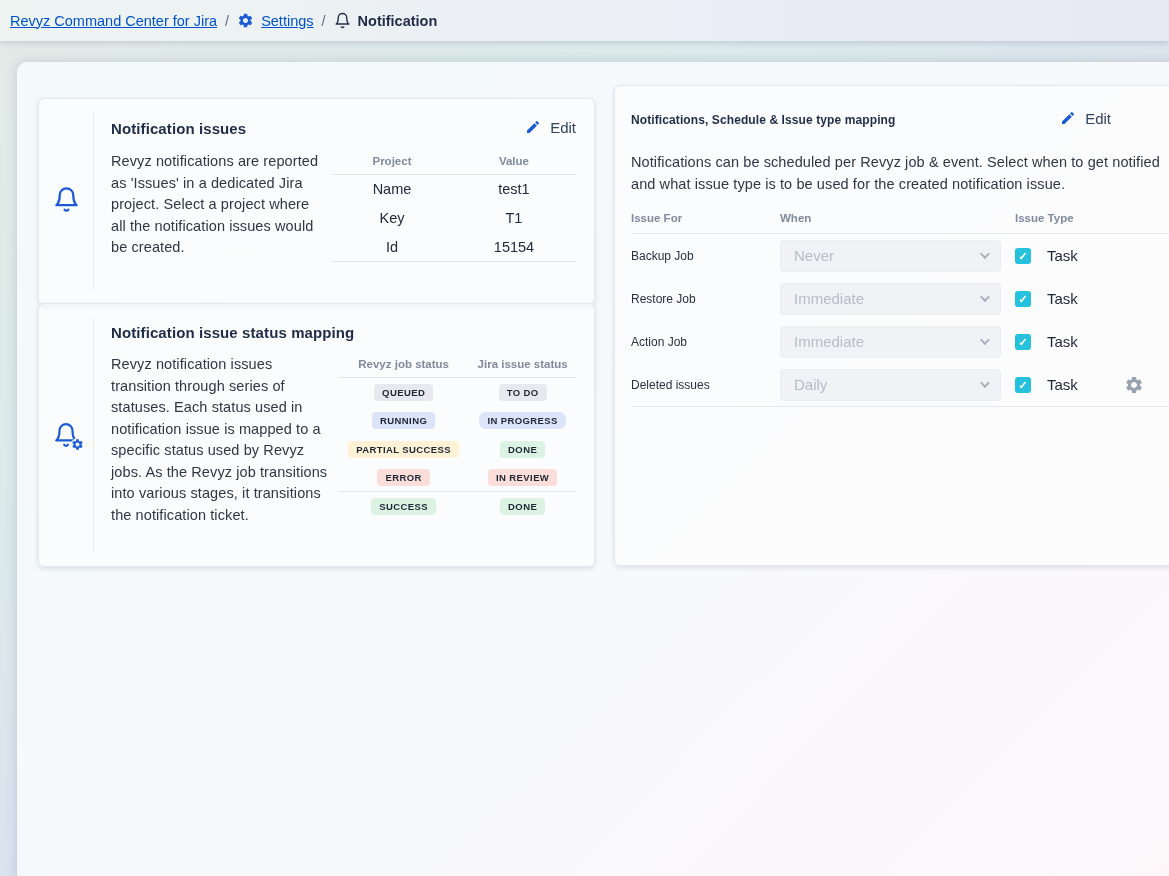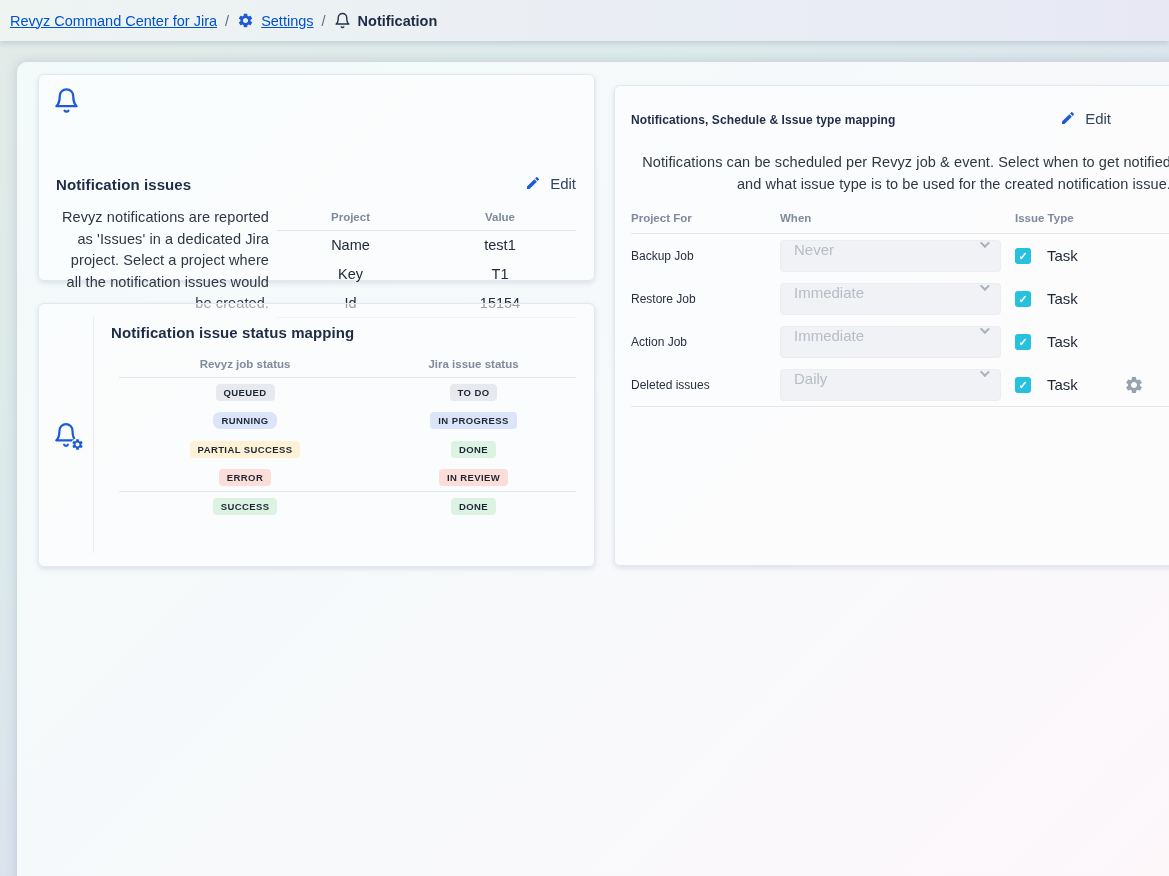--- a/index.html
+++ b/index.html
@@ -34,39 +34,39 @@
   }
 
   
   .card {
     position:absolute;
     background:rgba(255,255,255,.55);
     border:1px solid #e3e7ef;
     border-radius:6px;
     box-shadow:0 2px 5px rgba(140,150,180,.25);
   }
-  #card-issues   { left:21px;  top:12px;  width:557px; height:207px; display:flex;flex-direction:column; }
+  #card-issues   { left:21px;  top:36px;  width:557px; height:207px; display:flex; }
   #card-status   { left:21px;  top:241px; width:557px; height:264px; display:flex; }
   #card-schedule { left:597px; top:23px;  width:622px; height:481px; padding:24px 0 0 16px; }
 
   .icon-col { width:54px; display:flex; align-items:center; justify-content:center; flex:0 0 54px; }
   .v-divider { width:1px; background:#e9ecf1; margin:13px 0; }
   .card-content { flex:1; padding:20px 18px 14px 17px; min-width:0; }
 
   .title-row { display:flex; align-items:center; justify-content:space-between; }
   .card-title { font-size:15px; font-weight:bold; color:#1f2c47; letter-spacing:.1px; }
 
   .edit-btn {
     display:flex; gap:9px; cursor:pointer;
     background:none; border:none; font-family:inherit;
     font-size:15px; color:#32445f;
   }
 
   .body-row { display:flex; margin-top:13px; }
-  .card-desc { font-size:14.5px; line-height:21.5px; color:#2e3744; letter-spacing:.1px;text-align:right; }
+  .card-desc { font-size:14.5px; line-height:21.5px; color:#2e3744; letter-spacing:.1px; }
   #card-issues .card-desc { width:213px; }
   #card-status .card-desc { width:219px; }
 
   
   .mini-table { flex:1; margin-left:8px; border-collapse:collapse; table-layout:fixed; align-self:flex-start; }
   .mini-table th {
     font-size:11.5px; font-weight:bold; color:#7f8a9c; text-align:center;
     padding:4px 0 7px 0; border-bottom:1px solid #e2e5ea;
   }
   .mini-table td { text-align:center; font-size:14.5px; color:#212b3c; height:29px; }
@@ -91,21 +91,21 @@
   }
   .sched-rows { border-bottom:1px solid #e4e7ec; }
   .sched-row { display:flex; align-items:center; height:43px; }
   .col-notify { width:149px; flex:0 0 149px; }
   .col-when   { width:235px; flex:0 0 235px; }
   .col-type   { flex:1; display:flex; align-items:center; }
   .sched-row .col-notify { font-size:12px; color:#28303f; }
 
   .dropdown {
     width:221px; height:32px; background:#f1f2f5; border:1px solid #ecedf1;
-    border-radius:4px; display:flex; align-items:flex-start; justify-content:space-between;
+    border-radius:4px; display:flex; align-items:center; justify-content:space-between;
     padding:0 13px; cursor:default;
   }
   .dropdown .dd-value { font-size:15px; color:#b6bdc9; }
   .chevron {
     width:7px; height:7px; border-right:2px solid #a9b0bc; border-bottom:2px solid #a9b0bc;
     transform:rotate(45deg) translateY(-2px);
   }
 
   .checkbox {
     width:16px; height:16px; border-radius:3px; position:relative; cursor:pointer;
@@ -224,35 +224,36 @@
             <use href="#def-gear"></use>
         </svg>
       </span>
     </div>
     <div class="v-divider"></div>
     <div class="card-content">
       <div class="title-row">
         <h2 class="card-title">Notification issue status mapping</h2>
       </div>
       <div class="body-row">
+        <p class="card-desc">Revyz notification issues transition through series of statuses. Each status used in notification issue is mapped to a specific status used by Revyz jobs. As the Revyz job transitions into various stages, it transitions the notification ticket.</p>
         <table class="mini-table">
           <thead>
             <tr>
               <th>Revyz job status</th>
               <th>Jira issue status</th>
             </tr>
           </thead>
           <tbody>
             <tr class="badge-row">
               <td><span class="badge" style="background-color: rgb(231, 233, 238);">QUEUED</span></td>
               <td><span class="badge" style="background-color: rgb(231, 233, 238);">TO DO</span></td>
             </tr>
             <tr class="badge-row">
-              <td><span class="badge" style="background-color: rgb(220, 228, 250); border-radius: 7px;">RUNNING</span></td>
-              <td><span class="badge" style="background-color: rgb(220, 228, 250);">IN PROGRESS</span></td>
+              <td><span class="badge" style="background-color: rgb(220, 228, 250);">RUNNING</span></td>
+              <td><span class="badge" style="background-color: rgb(220, 228, 250); border-radius: 7px;">IN PROGRESS</span></td>
             </tr>
             <tr class="badge-row">
               <td><span class="badge" style="background-color: rgb(253, 242, 214);">PARTIAL SUCCESS</span></td>
               <td><span class="badge" style="background-color: rgb(220, 243, 227);">DONE</span></td>
             </tr>
             <tr class="badge-row last">
               <td><span class="badge" style="background-color: rgb(251, 222, 217);">ERROR</span></td>
               <td><span class="badge" style="background-color: rgb(251, 222, 217);">IN REVIEW</span></td>
             </tr>
             <tr class="badge-row">
@@ -274,21 +275,21 @@
               <use href="#def-pencil"></use>
             </svg>
         </span>
         <span>Edit</span>
       </button>
     </div>
     <p class="card-desc">Notifications can be scheduled per Revyz job &amp; event. Select when to get notified and what issue type is to be used for the created notification issue.</p>
 
     <div class="sched-table">
       <div class="sched-head">
-        <span class="col-notify">Project For</span>
+        <span class="col-notify">Issue For</span>
         <span class="col-when">When</span>
         <span class="col-type">Issue Type</span>
       </div>
       <div class="sched-rows">
 
         <div class="sched-row">
           <span class="col-notify">Backup Job</span>
           <span class="col-when">
             <span class="dropdown">
               <span class="dd-value">Never</span>

